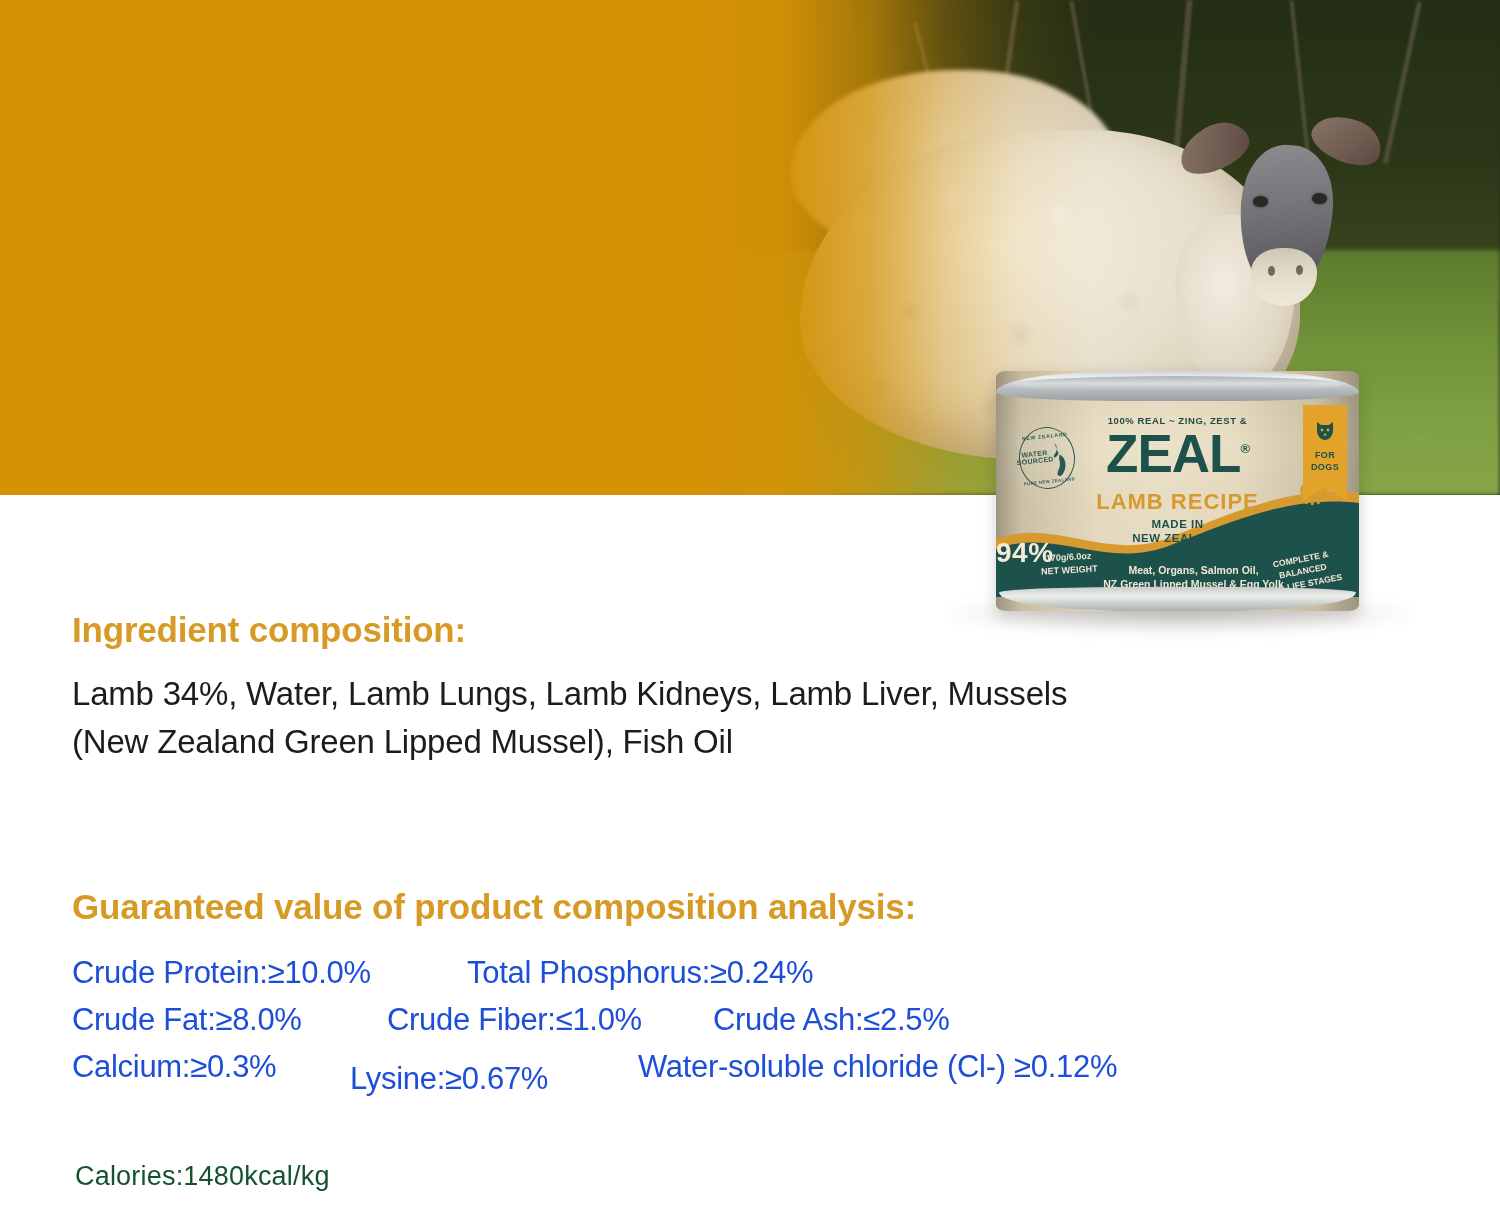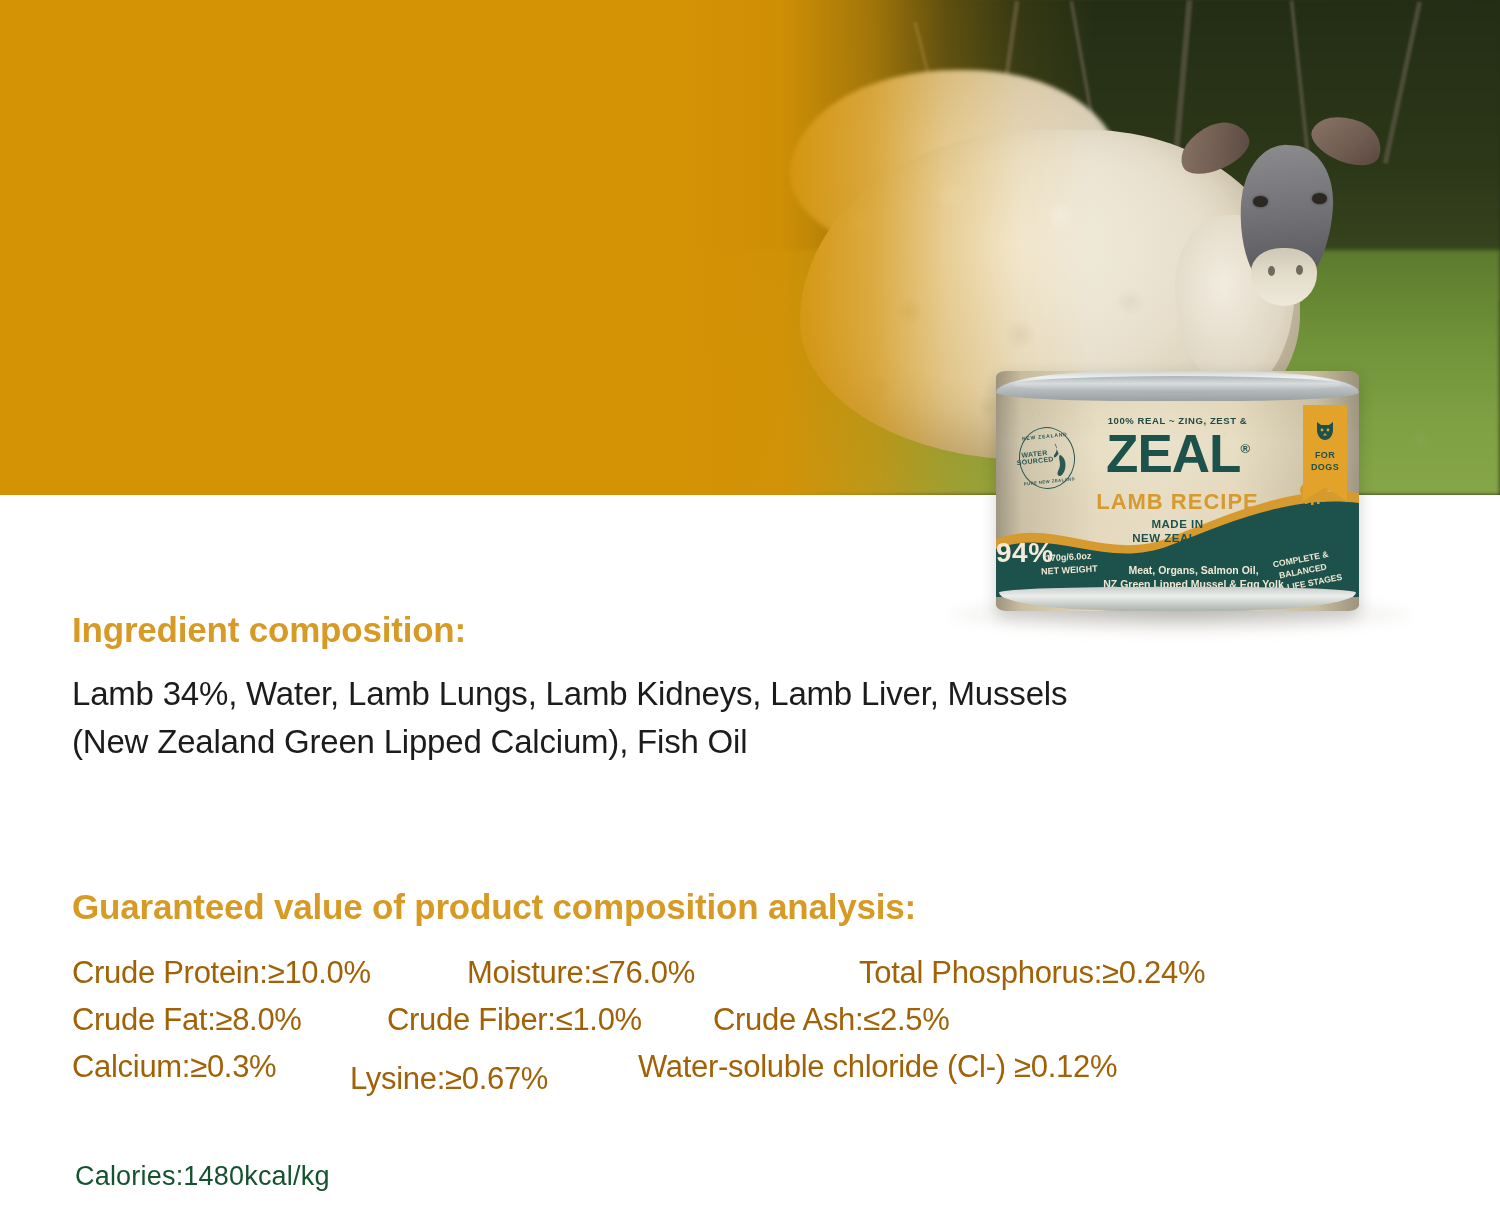--- a/index.html
+++ b/index.html
@@ -249,21 +249,21 @@
   .body-line {
     font-size:33px; color:#1c1c1c; line-height:1.46; letter-spacing:-.2px; white-space:nowrap;
   }
   .ingr { position:absolute; left:72px; top:10px; }
   .ingr-list { margin-top:20px; }
 
   .guar { position:absolute; left:72px; top:287px; }
   .guar-rows { margin-top:22px; }
   .guar-row {
     display:flex; white-space:nowrap;
-    font-size:31px; color:#a16207; line-height:1.52; letter-spacing:-.3px;
+    font-size:31px; color:#1d4ed8; line-height:1.52; letter-spacing:-.3px;
   }
   .guar-row .cell { display:inline-block; }
   .r1 .c1 { width:395px; } .r1 .c2 { width:392px; } .r1 .c3 { width:auto; }
   .r2 .c1 { width:315px; } .r2 .c2 { width:326px; } .r2 .c3 { width:auto; }
   .r3 .c1 { width:278px; } .r3 .c2 { width:288px;margin-top:12px; } .r3 .c3 { width:auto; }
 
   .cal {
     position:absolute; left:75px; top:561px;
     font-size:27px; color:#14532d; letter-spacing:.2px;
   }
@@ -383,30 +383,29 @@
       <div class="can-base"></div>
     </div>
   </div>
 
   <div class="content">
 
     <div class="ingr">
       <div class="sec-head">Ingredient composition:</div>
       <div class="ingr-list">
         <div class="body-line">Lamb 34%, Water, Lamb Lungs, Lamb Kidneys, Lamb Liver, Mussels</div>
-        <div class="body-line">(New Zealand Green Lipped Calcium), Fish Oil</div>
+        <div class="body-line">(New Zealand Green Lipped Mussel), Fish Oil</div>
       </div>
     </div>
 
     <div class="guar">
       <div class="sec-head">Guaranteed value of product composition analysis:</div>
       <div class="guar-rows">
         <div class="guar-row r1">
           <span class="cell c1">Crude Protein:≥10.0%</span>
-          <span class="cell c2">Moisture:≤76.0%</span>
           <span class="cell c3">Total Phosphorus:≥0.24%</span>
         </div>
         <div class="guar-row r2">
           <span class="cell c1">Crude Fat:≥8.0%</span>
           <span class="cell c2">Crude Fiber:≤1.0%</span>
           <span class="cell c3">Crude Ash:≤2.5%</span>
         </div>
         <div class="guar-row r3">
           <span class="cell c1">Calcium:≥0.3%</span>
           <span class="cell c2">Lysine:≥0.67%</span>

